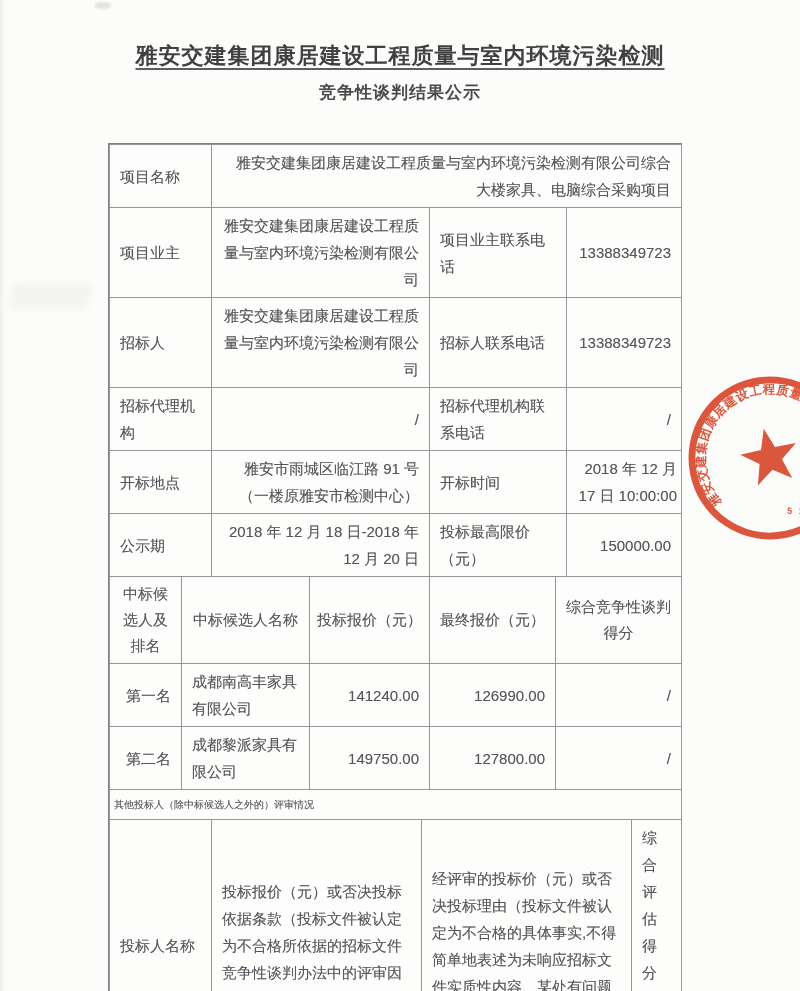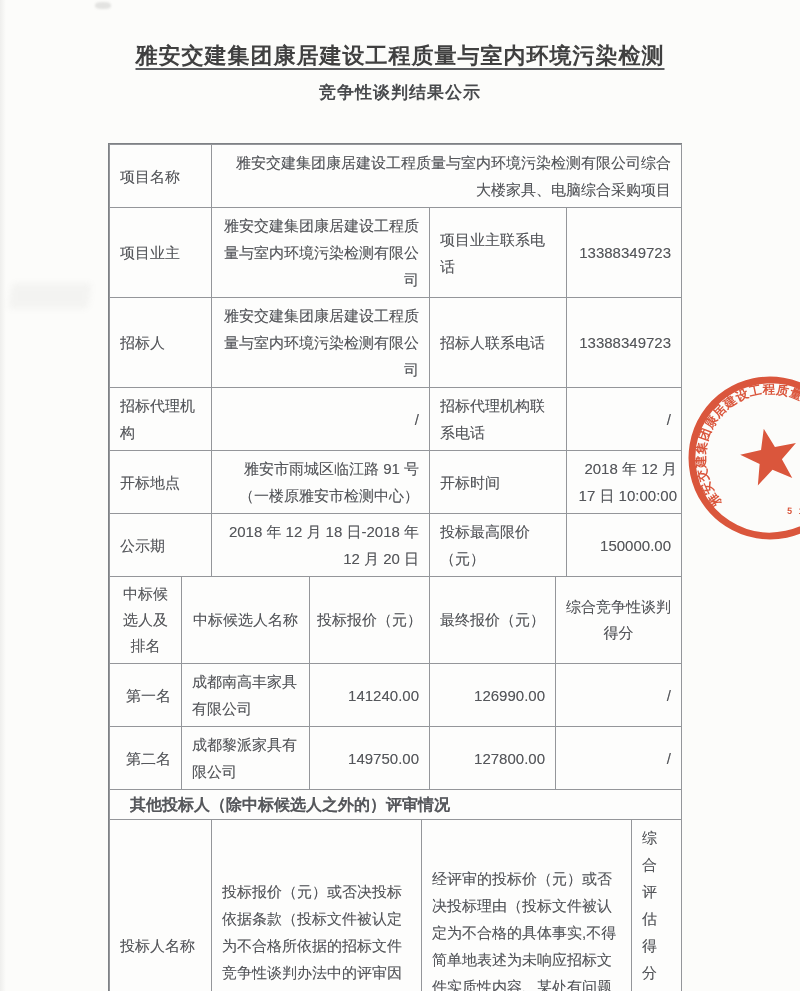--- a/index.html
+++ b/index.html
@@ -52,21 +52,21 @@
     word-break:break-word;
     text-shadow:0 0 0.5px rgba(90,92,96,0.45);
   }
   .lbl{text-align:left;padding-left:9px;border-radius:13px;}
   .val{text-align:right;padding-left:13px;}
   .ctr{text-align:right;padding-left:4px;padding-right:4px;}
   .cand-hdr td{text-align:center;line-height:26px;padding:4px 6px;}
   .cand-name{font-size:14.6px;padding:4px 8px;line-height:27px;}
   .longtext{font-size:14.5px;line-height:28px;vertical-align:middle;padding:6px 9px;}
   .narrowcol{font-size:14.5px;line-height:28px;padding:6px 5px 6px 9px;}
-  .section-head td{line-height:21px;padding:4px 20px;font-size:16px;font-weight:bold;}
+  .section-head td{line-height:21px;padding:4px 4px;font-size:10px;}
 
   
   .seal{
     position:absolute;left:675px;top:363px;width:190px;height:190px;
     transform:rotate(-12deg);opacity:0.92;
   }
 </style>
 </head>
 <body>
 

